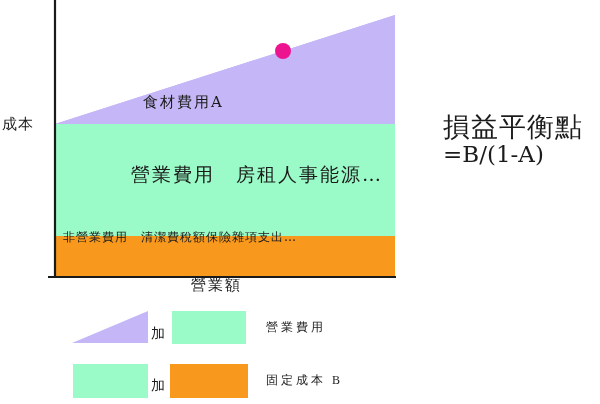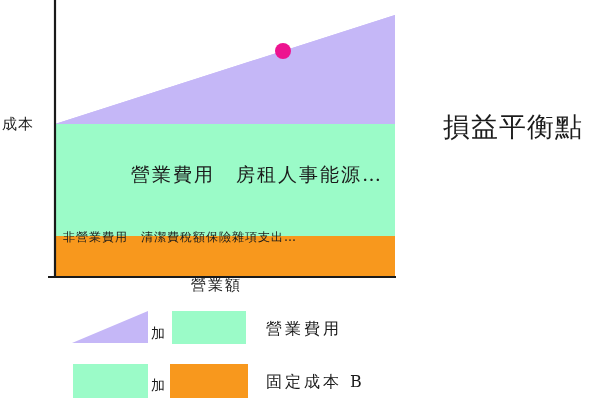--- a/index.html
+++ b/index.html
@@ -107,23 +107,24 @@
     pointer-events: none;
   }
   .legend-plus {
     position: absolute;
     font-size: 14px;
     letter-spacing: 0;
     pointer-events: auto;
   }
   .legend-text {
     position: absolute;
-    font-size: 16px;
+    font-size: 12px;
     letter-spacing: 3px;
     pointer-events: auto;
+    font-family: Liberation Serif, serif;
   }
   #legend-plus-1 { left: 151px; top: 325px; }
   #legend-plus-2 { left: 151px; top: 377px; }
   #legend-label-1 { left: 266px; top: 319px; }
   #legend-label-2 { left: 266px; top: 372px; }
 </style>
 </head>
 <body style="background: rgb(255, 255, 255);">
 
 <div id="stage">
@@ -146,27 +147,29 @@
     <rect x="172" y="311" width="74" height="33" fill="#9BFBC8"></rect>
 
     <rect x="73" y="364" width="75" height="34" fill="#9BFBC8"></rect>
     <rect x="170" y="364" width="78" height="34" fill="#F8981D"></rect>
   </svg>
 
   <div class="lbl cjk" id="axis-y-label">成本</div>
 
   <div class="lbl cjk" id="axis-x-label">營業額</div>
 
+  <div class="lbl cjk" id="band-variable-label">食材費用A</div>
 
   <div class="lbl cjk" id="band-operating-label">營業費用　房租人事能源…</div>
 
   <div class="lbl cjk" id="band-nonoperating-label">非營業費用　清潔費稅額保險雜項支出…</div>
 
   <div id="formula-block">
     <div class="cjk" id="formula-title">損益平衡點</div>
+    <div class="cjk" id="formula-expression">=B/(1-A)</div>
   </div>
 
   <div id="legend">
     <div class="cjk legend-plus" id="legend-plus-1">加</div>
     <div class="cjk legend-text" id="legend-label-1">營業費用</div>
 
     <div class="cjk legend-plus" id="legend-plus-2">加</div>
     <div class="cjk legend-text" id="legend-label-2">固定成本 B</div>
   </div>
 

